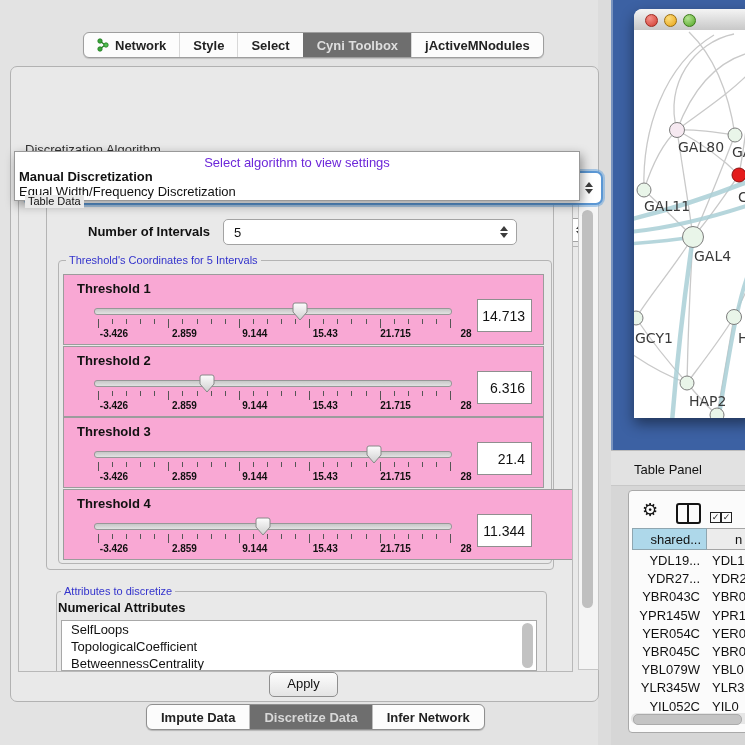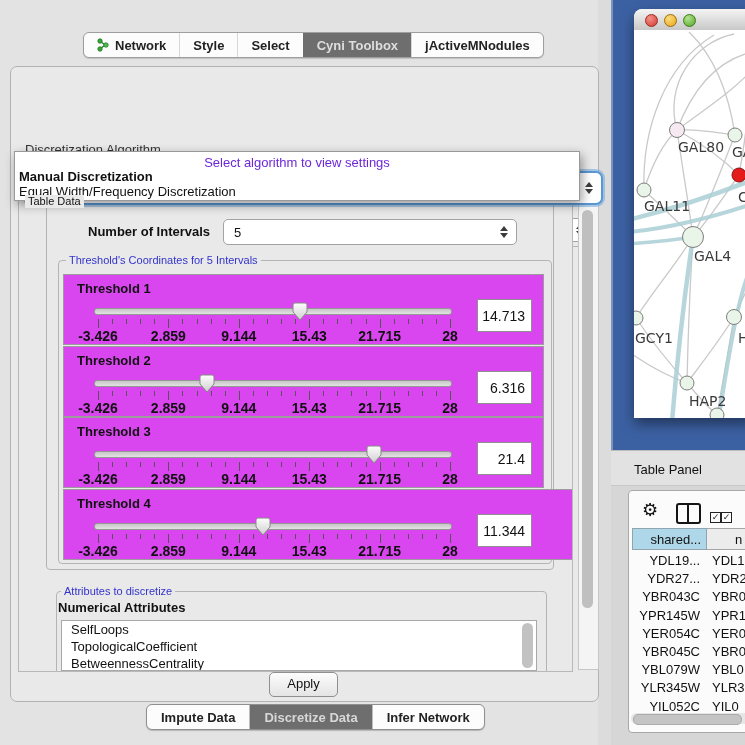--- a/index.html
+++ b/index.html
@@ -55,32 +55,32 @@
   #viewport{left:7px;top:117px;width:553px;height:486px;border:1px solid #b8b8b8;
     background:#e9e9e9;overflow:hidden;}
   
   #interval-group{left:27px;top:5px;width:506px;height:378px;}
   #interval-title{left:44px;top:-2px;}
   #noi-label{position:absolute;left:69px;top:39px;font-weight:700;}
   #noi-combo{left:204px;top:34px;width:292px;height:24px;}
   #thresh-group{left:39px;top:75px;width:492px;height:302px;}
   #thresh-title{left:47px;top:69px;}
   .tpanel{position:absolute;left:44px;width:479px;height:69px;border:1px solid #9c9c9c;
-    background:#d946ef;}
+    background:#f9a8d4;}
   .tpanel .tlab{position:absolute;left:13px;top:6px;font-weight:700;}
   .track{position:absolute;left:30px;top:33px;width:356px;height:5px;border-radius:3px;
     border:1px solid #979797;background:linear-gradient(#c7c7c7,#e2e2e2);}
   .knob{position:absolute;top:-7px;transform:translateX(-50%);}
   .ticks{position:absolute;left:34px;top:44px;width:352px;height:9px;}
   .tick{position:absolute;top:0;width:1px;background:#555;}
   .tick.minor{height:5px;}
   .tick.major{height:9px;}
   .ticklabels{position:absolute;left:34px;top:53px;width:352px;height:12px;}
-  .ticklab{position:absolute;transform:translateX(-50%);font-size:14px;font-weight:600;
-    white-space:nowrap;color:#111;}
+  .ticklab{position:absolute;transform:translateX(-50%);font-size:10px;font-weight:600;
+    white-space:nowrap;color:#111;margin-left:16px;}
   .vbox{position:absolute;left:413px;top:24px;width:55px;height:33px;background:#fff;
     border:1px solid #8f8f8f;font-size:14px;text-align:right;line-height:33px;
     padding-right:6px;box-sizing:border-box;}
   #attr-group{left:37px;top:406px;width:489px;height:85px;}
   #attr-title{left:42px;top:400px;}
   #numattr-label{position:absolute;left:39px;top:415px;font-weight:700;}
   #attr-list{position:absolute;left:42px;top:435px;width:474px;height:49px;background:#fff;
     border:1px solid #a8a8a8;overflow:hidden;}
   .attr-item{padding-left:9px;height:17px;line-height:17px;}
   #attr-thumb{position:absolute;right:3px;top:2px;width:11px;height:45px;background:#c2c2c2;

